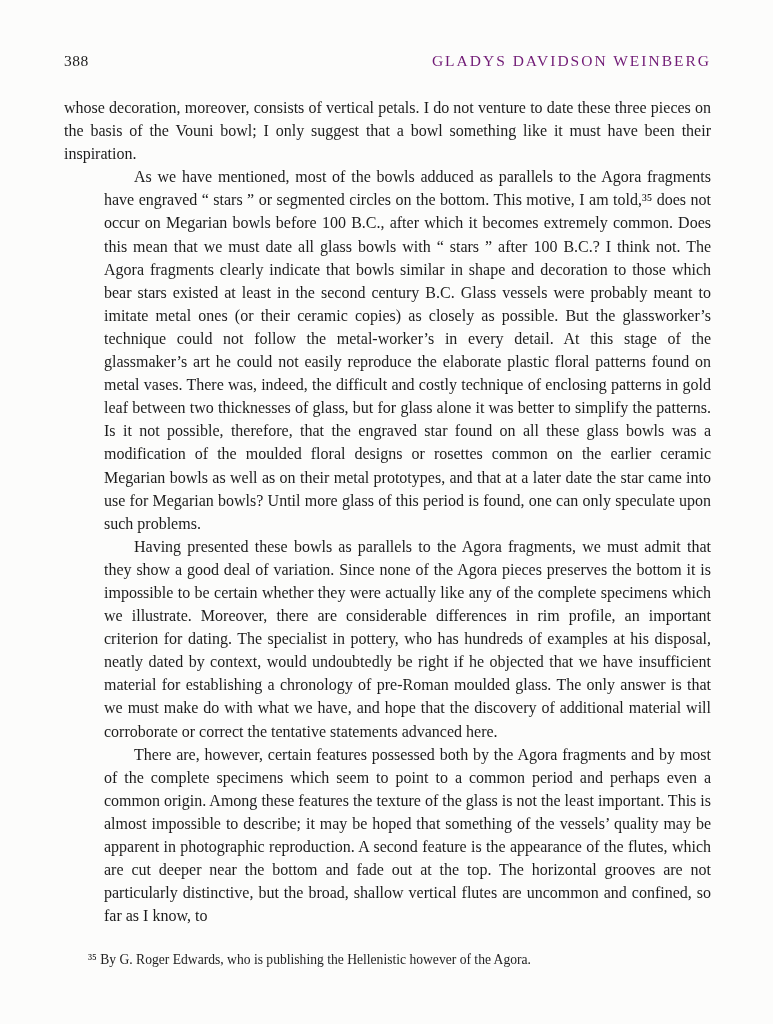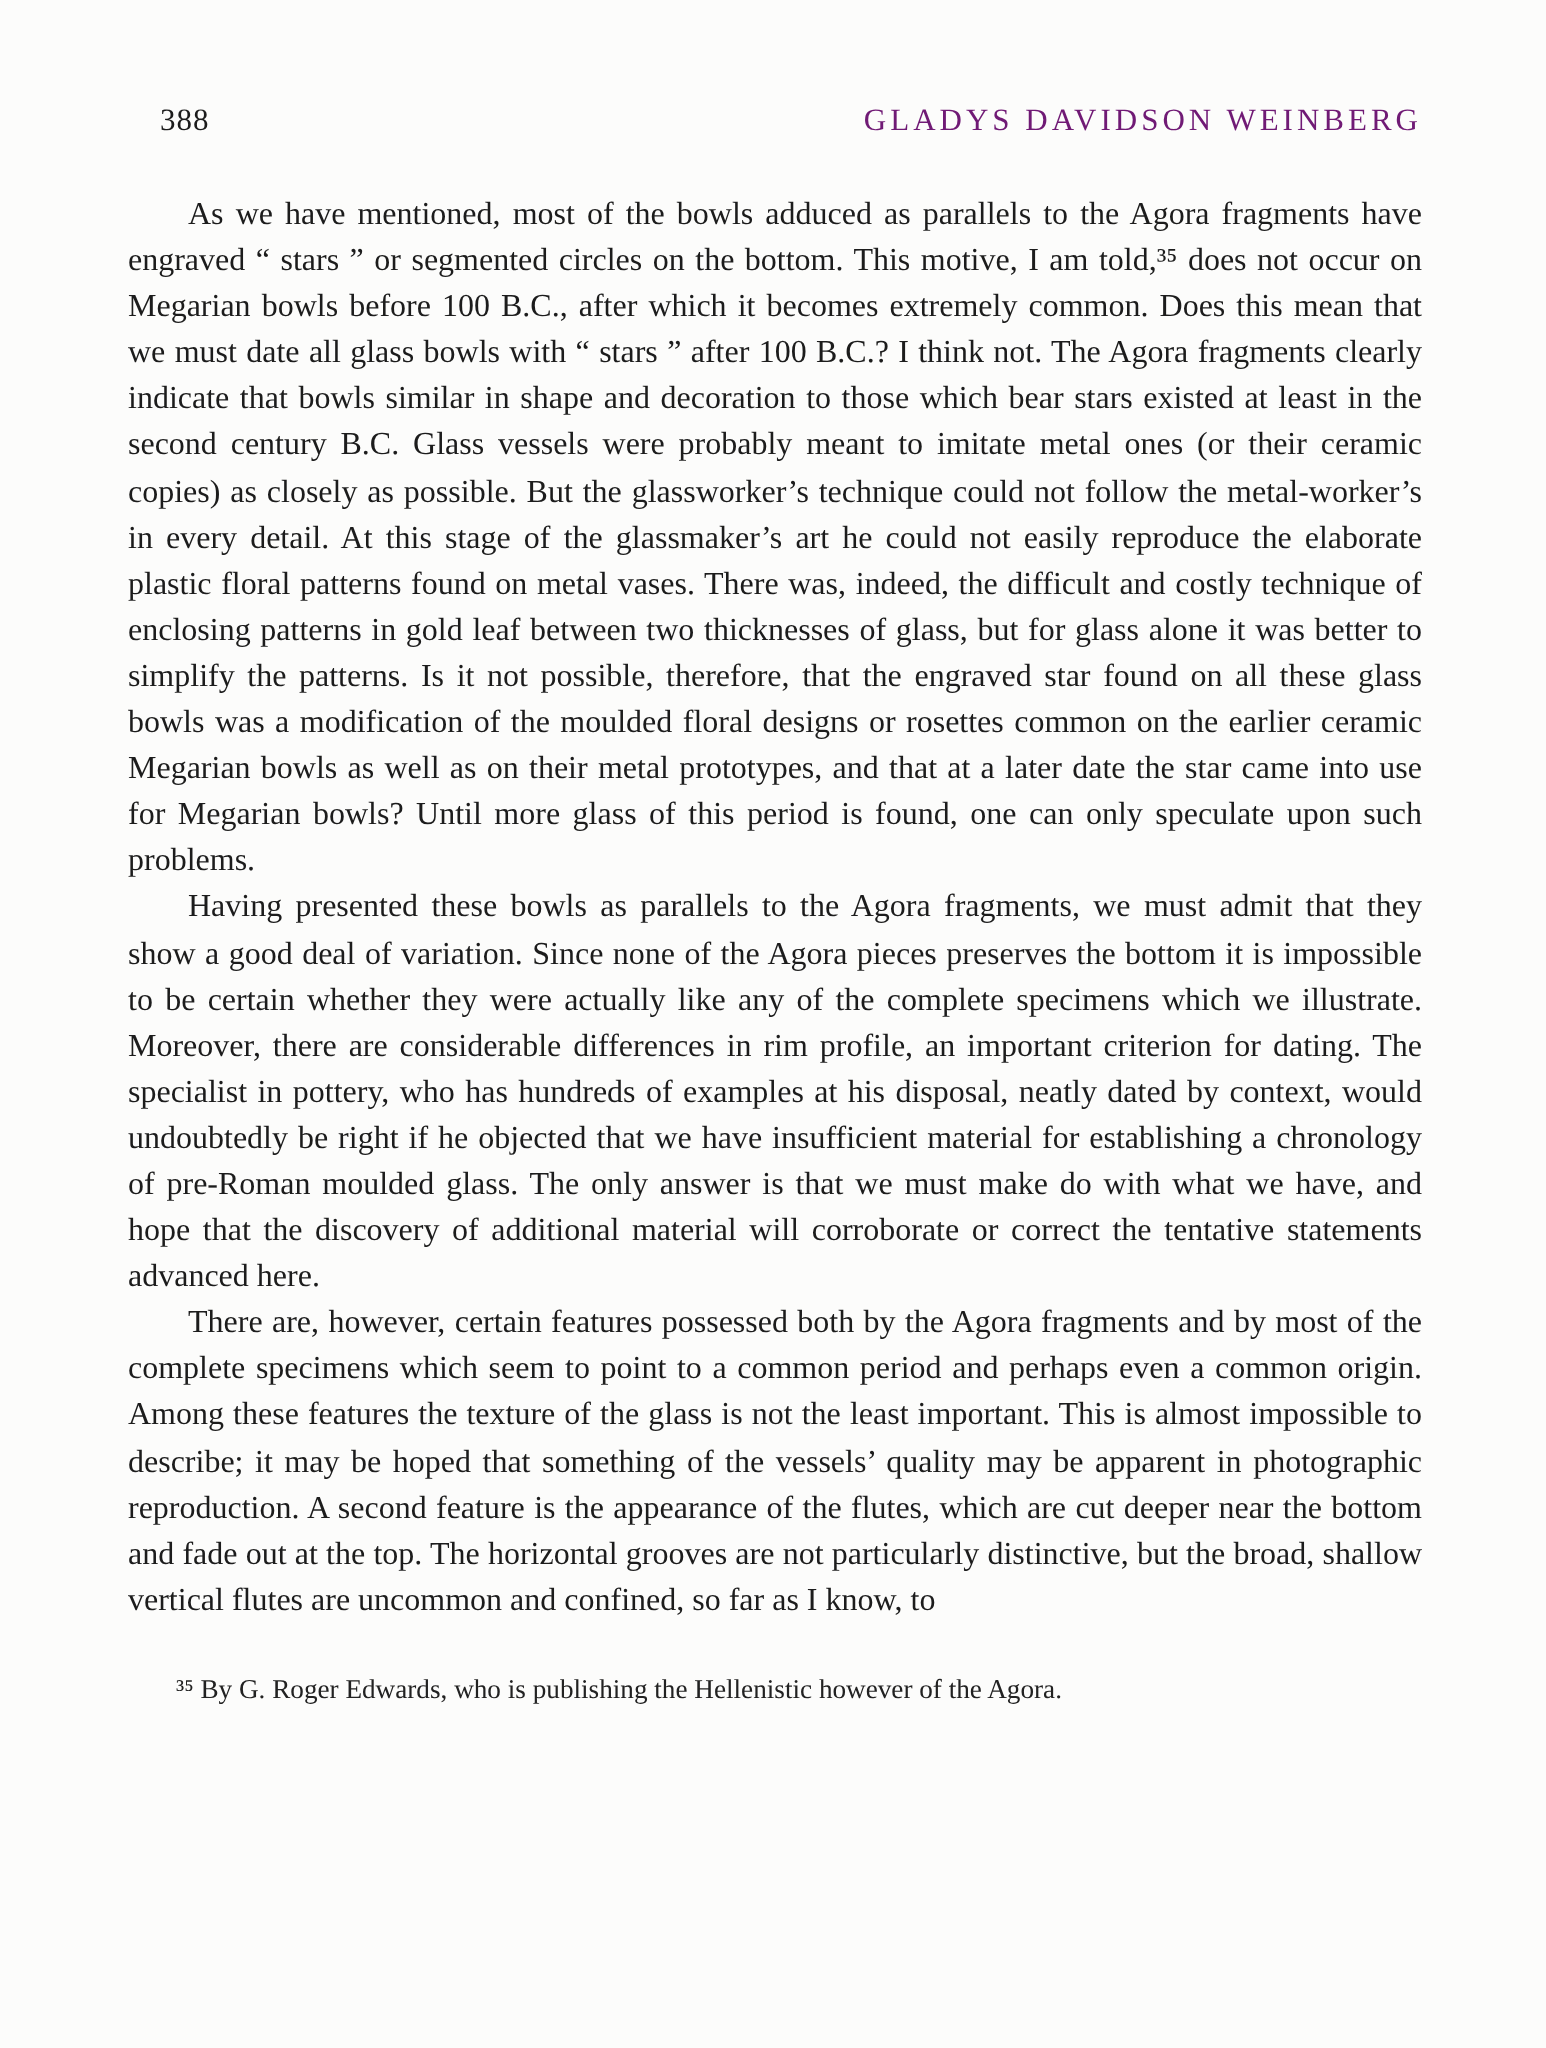--- a/index.html
+++ b/index.html
@@ -21,40 +21,41 @@
   }
   .running-head {
     position: relative;
     height: 22px;
     margin-bottom: 24px;
     font-size: 15.5px;
     line-height: 22px;
   }
   .page-number {
     position: absolute;
-    left: 16px;
+    left: 0;
     top: 0;
     letter-spacing: 0.5px;
   }
   .running-title {
     display: block;
     text-align: right;
     letter-spacing: 2px;
     color: #701a75;
   }
   .body-text {
     font-size: 16px;
     line-height: 23.1px;
     text-align: justify;
   }
   .para {
     margin: 0;
   }
   .para.indent {
     text-indent: 30px;
+    margin-left: 40px;
   }
   .footnote {
     margin-top: 24px;
     font-size: 13.6px;
     line-height: 18px;
     text-indent: 24px;
     text-align: justify;
     color: #222222;
   }
 </style>
@@ -62,20 +63,21 @@
 <body>
 
 <div class="page">
 
   <header class="running-head">
     <span class="page-number">388</span>
     <span class="running-title">GLADYS DAVIDSON WEINBERG</span>
   </header>
 
   <main class="body-text">
+    <p class="para">whose decoration, moreover, consists of vertical petals.  I do not venture to date these three pieces on the basis of the Vouni bowl; I only suggest that a bowl something like it must have been their inspiration.</p>
     <p class="para indent">As we have mentioned, most of the bowls adduced as parallels to the Agora fragments have engraved “ stars ” or segmented circles on the bottom.  This motive, I am told,³⁵ does not occur on Megarian bowls before 100 B.C., after which it becomes extremely common.  Does this mean that we must date all glass bowls with “ stars ” after 100 B.C.?  I think not.  The Agora fragments clearly indicate that bowls similar in shape and decoration to those which bear stars existed at least in the second century B.C.  Glass vessels were probably meant to imitate metal ones (or their ceramic copies) as closely as possible.  But the glassworker’s technique could not follow the metal-worker’s in every detail.  At this stage of the glassmaker’s art he could not easily reproduce the elaborate plastic floral patterns found on metal vases.  There was, indeed, the difficult and costly technique of enclosing patterns in gold leaf between two thicknesses of glass, but for glass alone it was better to simplify the patterns.  Is it not possible, therefore, that the engraved star found on all these glass bowls was a modification of the moulded floral designs or rosettes common on the earlier ceramic Megarian bowls as well as on their metal prototypes, and that at a later date the star came into use for Megarian bowls?  Until more glass of this period is found, one can only speculate upon such problems.</p>
     <p class="para indent">Having presented these bowls as parallels to the Agora fragments, we must admit that they show a good deal of variation.  Since none of the Agora pieces preserves the bottom it is impossible to be certain whether they were actually like any of the complete specimens which we illustrate.  Moreover, there are considerable differences in rim profile, an important criterion for dating.  The specialist in pottery, who has hundreds of examples at his disposal, neatly dated by context, would undoubtedly be right if he objected that we have insufficient material for establishing a chronology of pre-Roman moulded glass.  The only answer is that we must make do with what we have, and hope that the discovery of additional material will corroborate or correct the tentative statements advanced here.</p>
     <p class="para indent">There are, however, certain features possessed both by the Agora fragments and by most of the complete specimens which seem to point to a common period and perhaps even a common origin.  Among these features the texture of the glass is not the least important.  This is almost impossible to describe; it may be hoped that something of the vessels’ quality may be apparent in photographic reproduction.  A second feature is the appearance of the flutes, which are cut deeper near the bottom and fade out at the top.  The horizontal grooves are not particularly distinctive, but the broad, shallow vertical flutes are uncommon and confined, so far as I know, to</p>
   </main>
 
   <footer class="footnote">³⁵ By G. Roger Edwards, who is publishing the Hellenistic however of the Agora.</footer>
 
 </div>
 
 </body></html>

